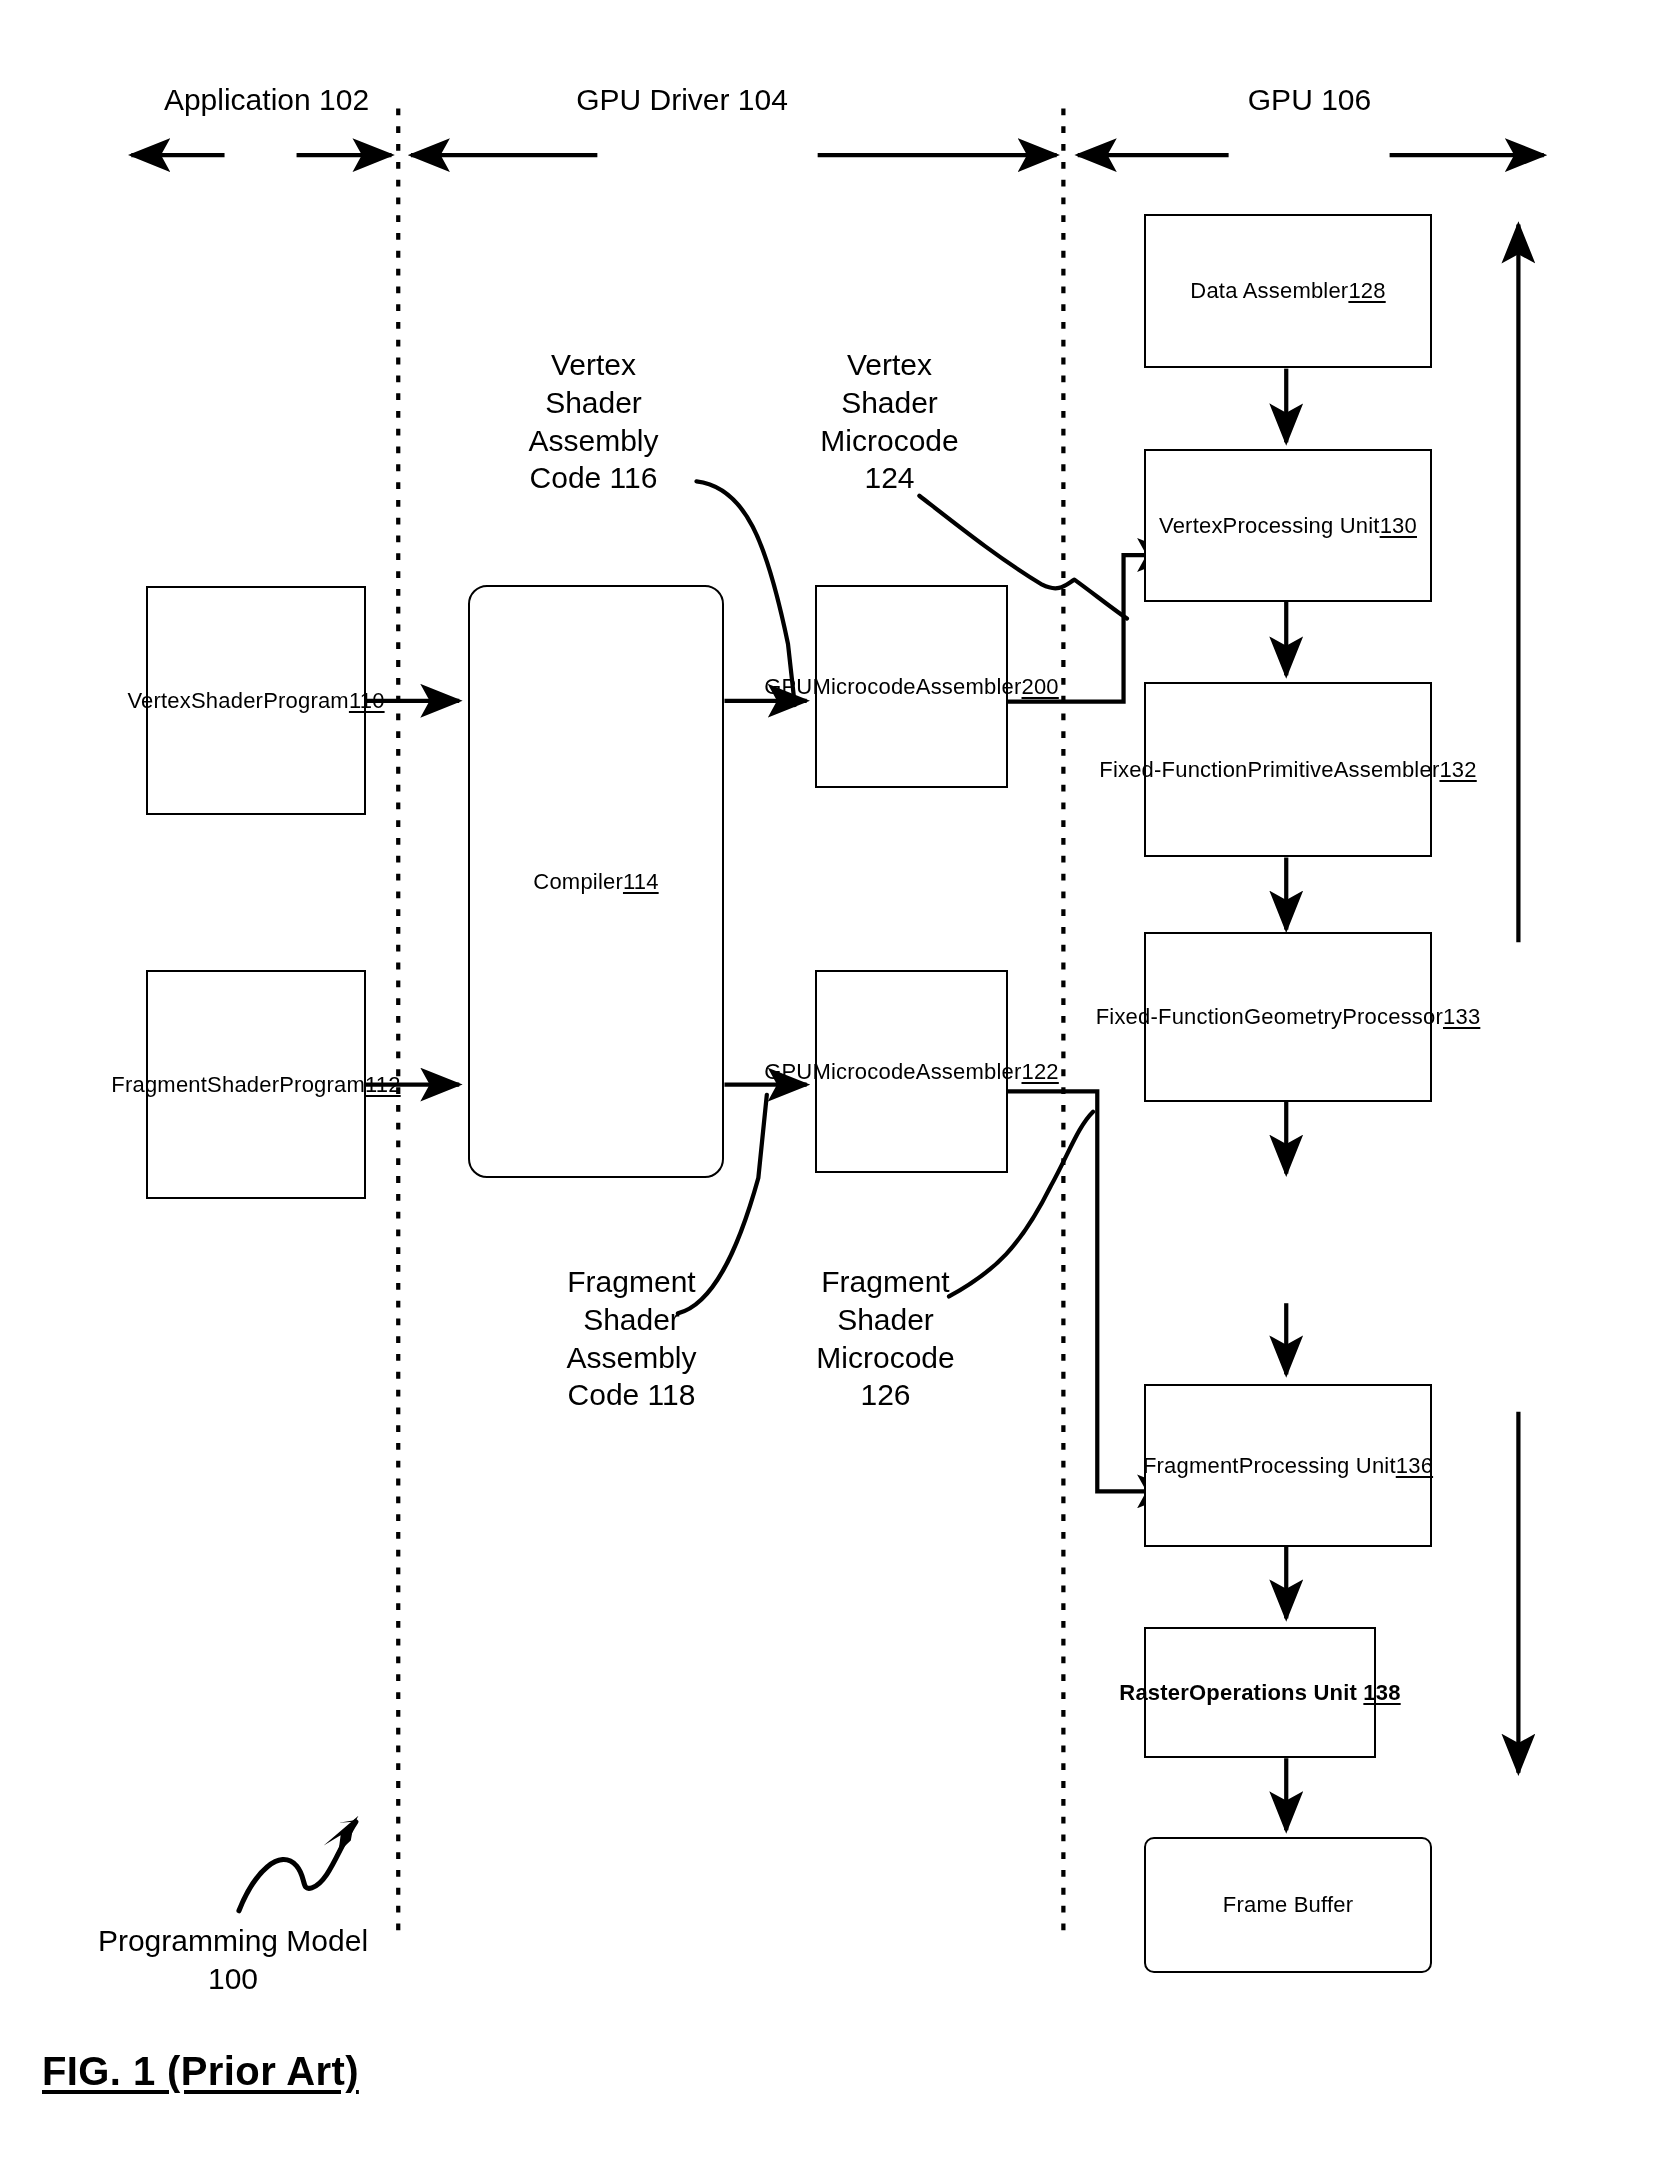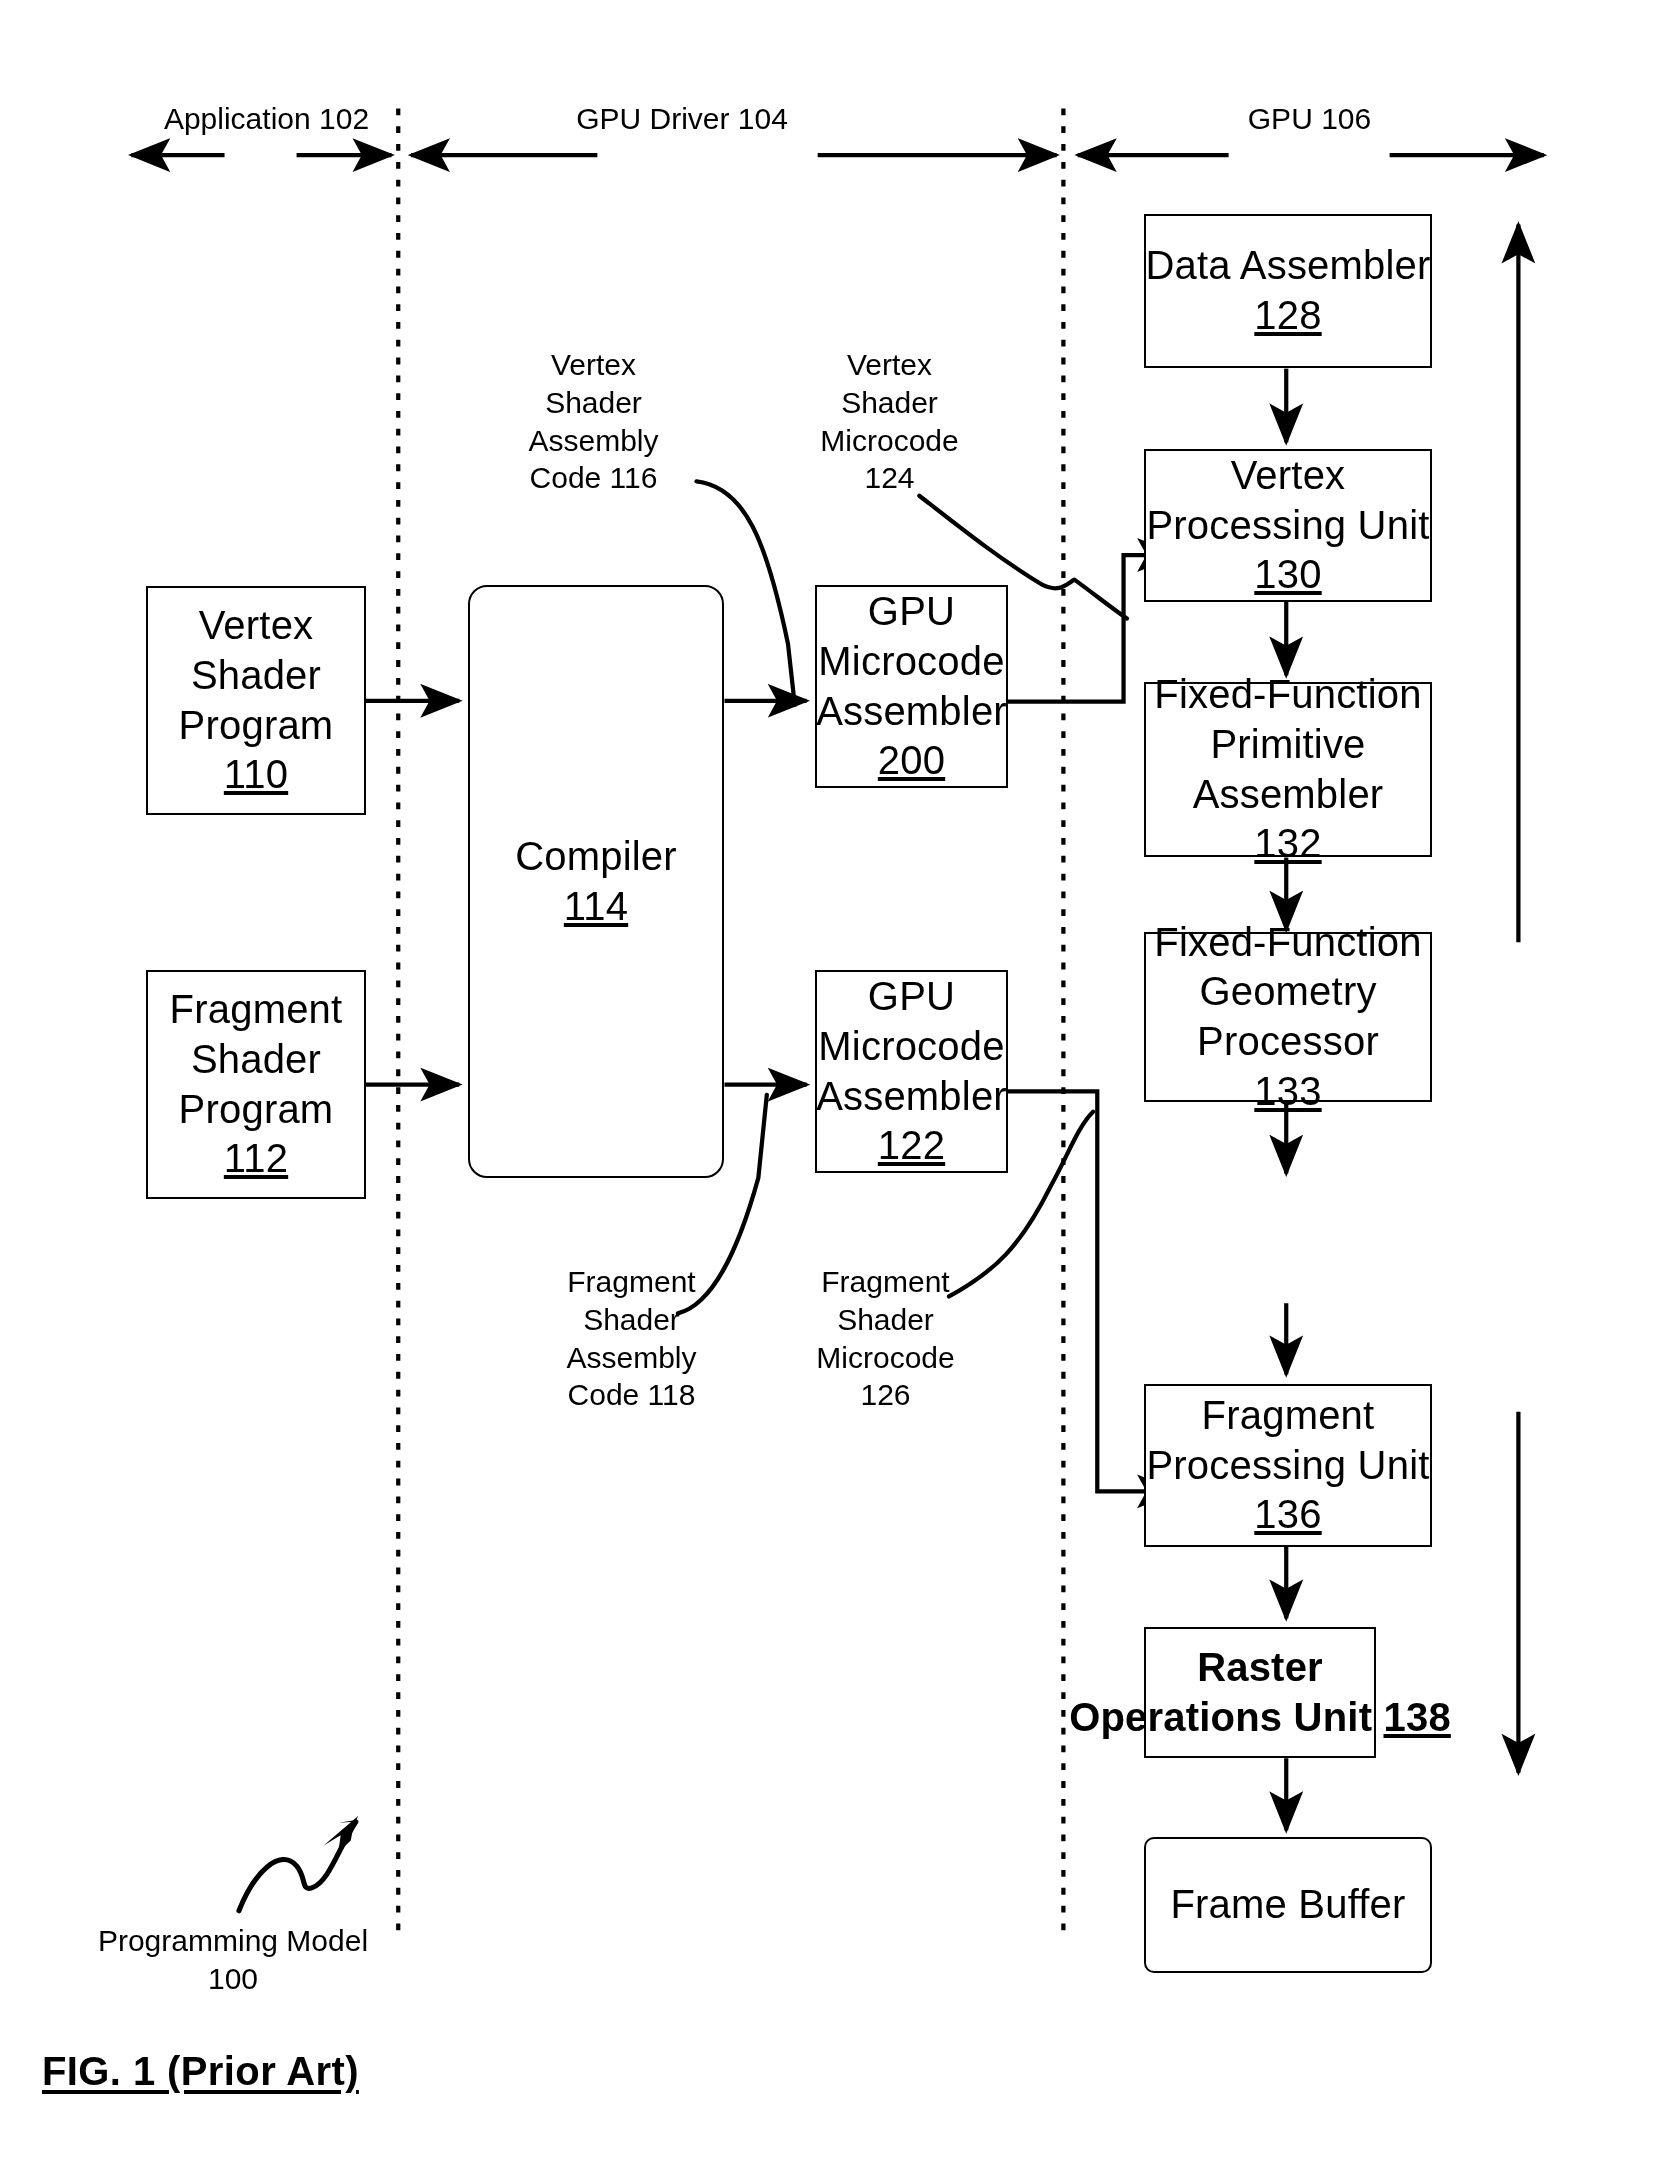--- a/index.html
+++ b/index.html
@@ -20,25 +20,25 @@
     overflow: hidden;
   }
 
   
   .box {
     position: absolute;
     border: 2.5px solid #000;
     background: #fff;
     box-sizing: border-box;
     display: flex;
-    flex-direction: column;
+    flex-direction: row;
     align-items: center;
     justify-content: center;
     text-align: center;
-    font-size: 40px;
+    font-size: 22px;
     line-height: 1.24;
     letter-spacing: 0.2px;
   }
   .box .ln { display: block; white-space: nowrap; }
   .num-u { text-decoration: underline; text-underline-offset: 2.5px; }
 
   
   .lbl {
     position: absolute;
     font-size: 30px;
@@ -48,21 +48,20 @@
   }
   .lbl .ln { display: block; }
 
   
   .secttl {
     position: absolute;
     font-size: 30px;
     line-height: 1.25;
     text-align: center;
     white-space: nowrap;
-    margin-top: 19px;
   }
 
   
   #fig-caption {
     position: absolute;
     font-size: 40px;
     font-weight: bold;
     letter-spacing: 0.4px;
     text-decoration: underline;
     text-underline-offset: 5.1px;

